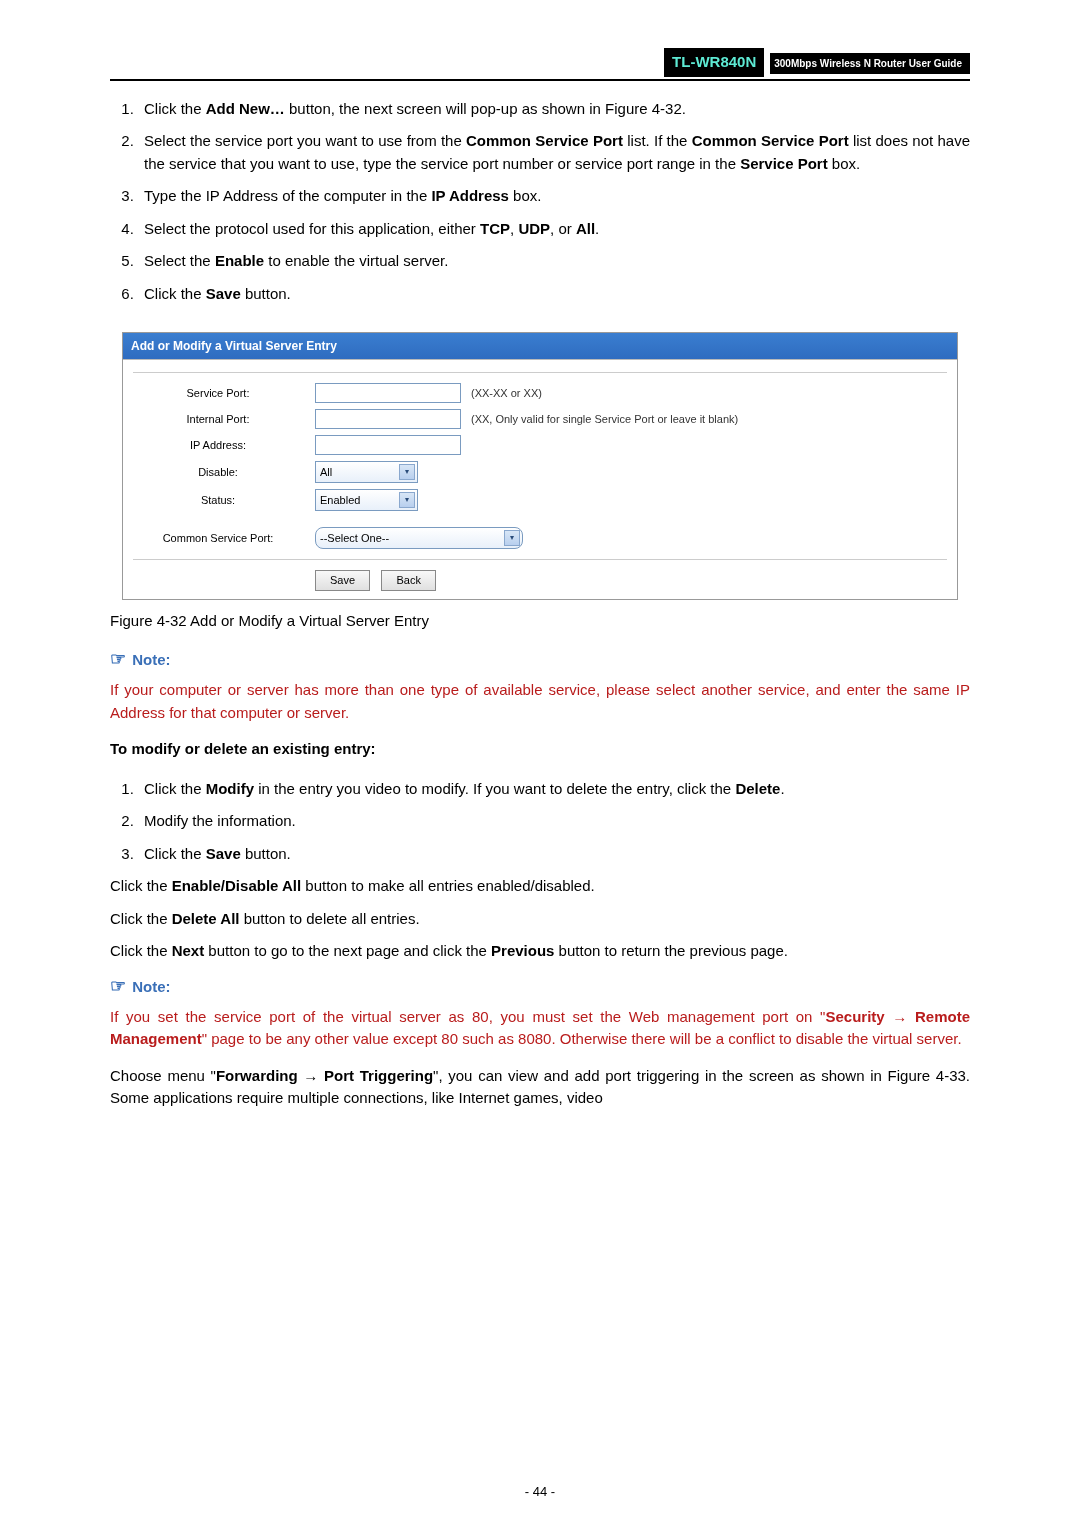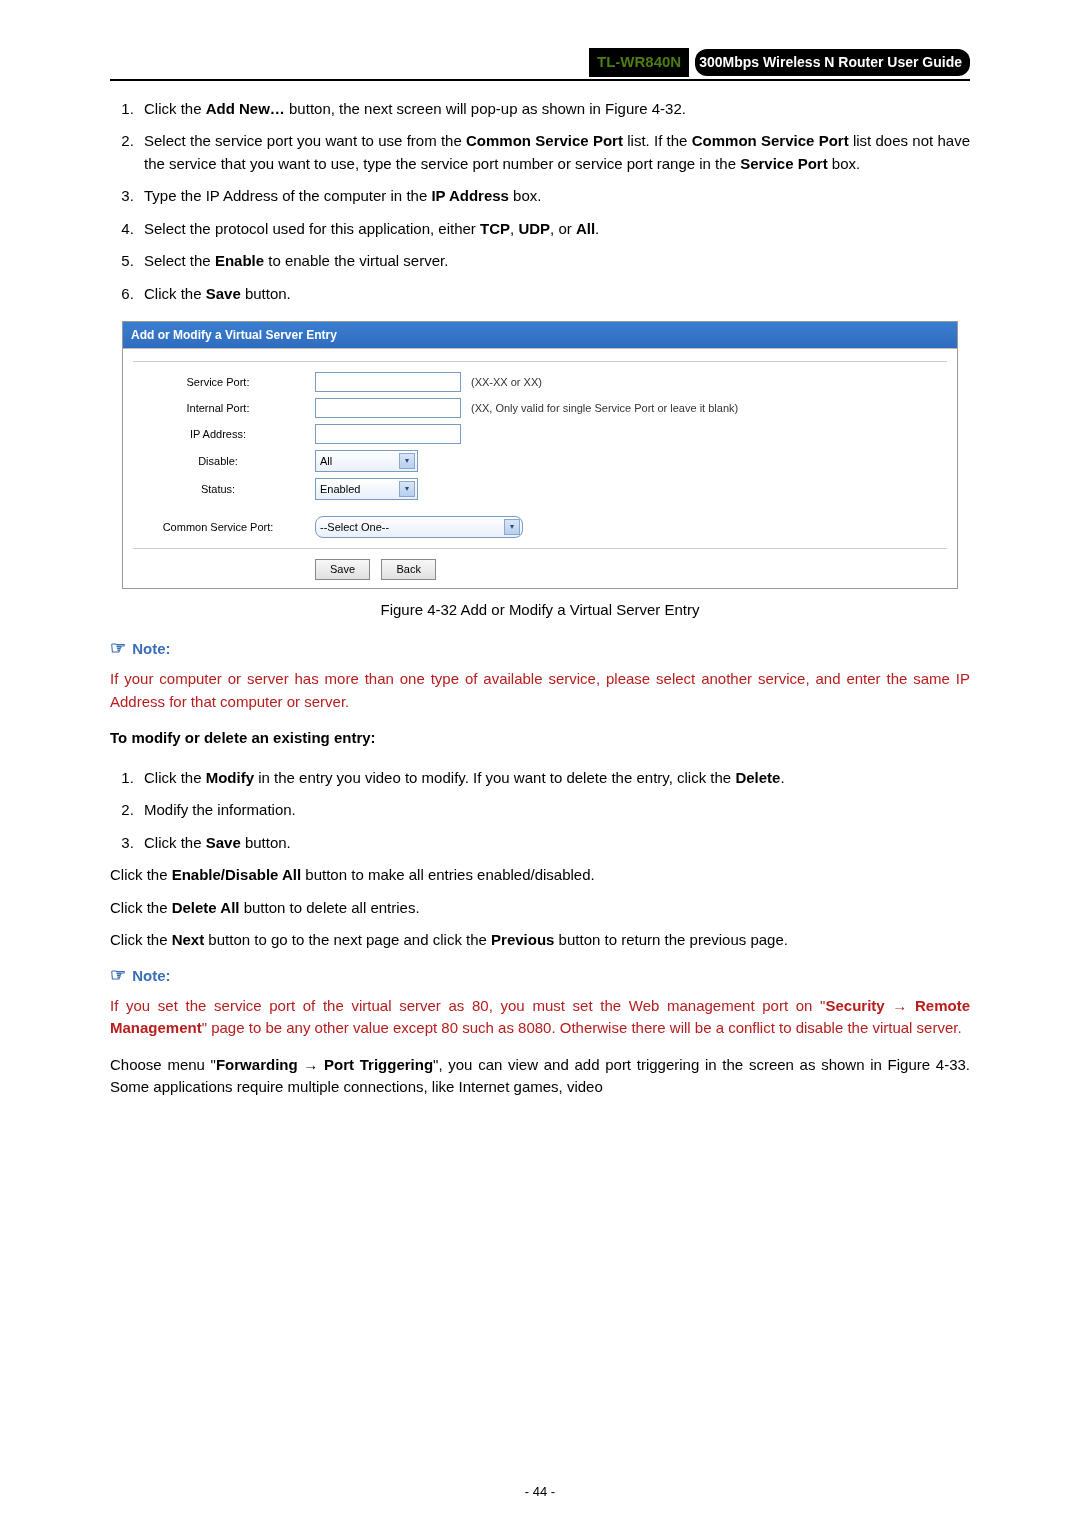--- a/index.html
+++ b/index.html
@@ -21,47 +21,46 @@
   }
   .header-bar {
     border-bottom: 2.5px solid #000;
     padding-bottom: 2px;
     margin-bottom: 16px;
     text-align: right;
   }
   .model-box {
     display: inline-block;
     background: #000;
-    color: #4d7c0f;
+    color: #5eead4;
     padding: 3px 8px;
     font-weight: bold;
     font-size: 15px;
     margin-right: 6px;
   }
   .guide-title {
     display: inline-block;
     background: #000;
     color: #fff;
     padding: 3px 8px 3px 4px;
     font-weight: bold;
-    font-size: 14px;
-    border-radius: 12px;
+    font-size: 10px;
   }
   ol.steps {
     margin: 17px 0 10px 0;
     padding-left: 28px;
   }
   ol.steps li {
     margin-bottom: 10px;
     padding-left: 6px;
     text-align: justify;
   }
   .justified { text-align: justify; }
   .figure-wrap {
-    margin: 16px 12px 6px 12px;
+    margin: 27px 12px 6px 12px;
     border: 1px solid #999;
   }
   .figure-header {
     background: linear-gradient(#3a7ed0, #2f6cc0);
     color: #fff;
     font-weight: bold;
     font-size: 12px;
     padding: 4px 8px;
   }
   .figure-body {
@@ -116,21 +115,21 @@
   }
   .btn {
     display:inline-block;
     border: 1px solid #888;
     background: linear-gradient(#f8f8f8,#e0e0e0);
     font-size: 11px;
     padding: 1px 14px;
     margin-right: 8px;
   }
   .caption {
-    text-align: center;
+    text-align: left;
     margin: 10px 0 14px 0;
     font-size: 15px;
   }
   .note-head {
     color: #3a6fb7;
     font-weight: bold;
     margin: 8px 0 6px 0;
   }
   .note-head .hand {
     font-size: 18px;

